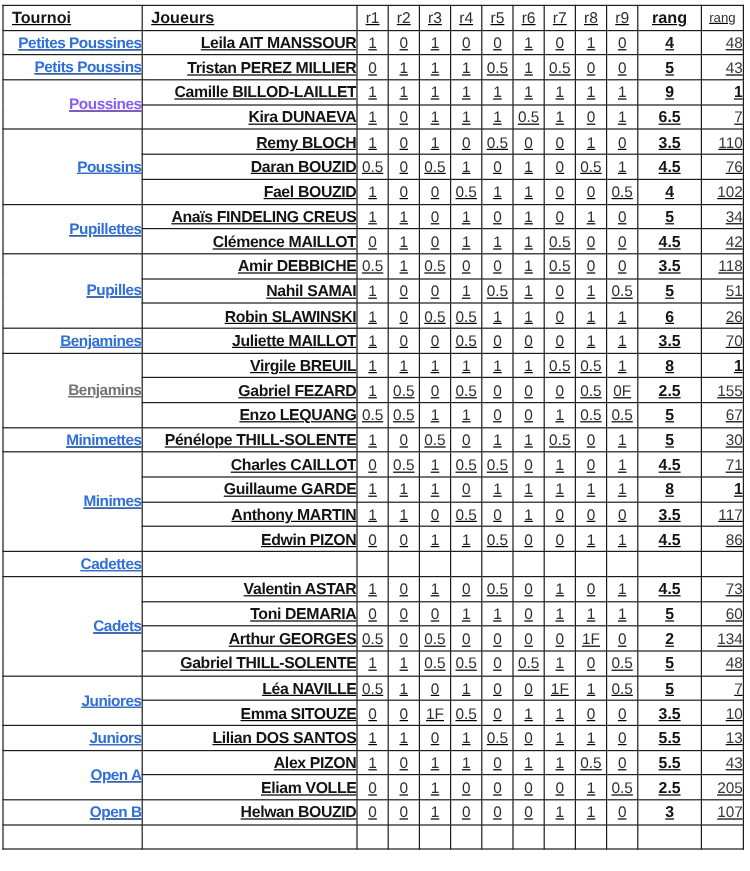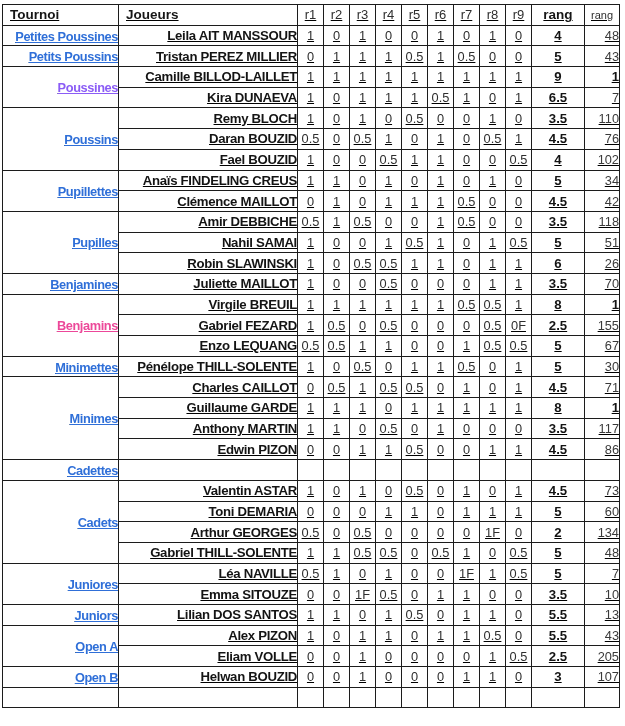--- a/index.html
+++ b/index.html
@@ -323,21 +323,21 @@
           <td class="score">0.5</td>
           <td class="score">0</td>
           <td class="score">0</td>
           <td class="score">0</td>
           <td class="score">1</td>
           <td class="score">1</td>
           <td class="total">3.5</td>
           <td class="rank">70</td>
         </tr>
         <tr>
-          <td class="tcell" rowspan="3"><a class="tlink" href="#" style="color: #ec4899;">Benjamins</a></td>
+          <td class="tcell" rowspan="3"><a class="tlink" href="#" style="color: #737373;">Benjamins</a></td>
           <td class="pname">Virgile BREUIL</td>
           <td class="score">1</td>
           <td class="score">1</td>
           <td class="score">1</td>
           <td class="score">1</td>
           <td class="score">1</td>
           <td class="score">1</td>
           <td class="score">0.5</td>
           <td class="score">0.5</td>
           <td class="score">1</td>

